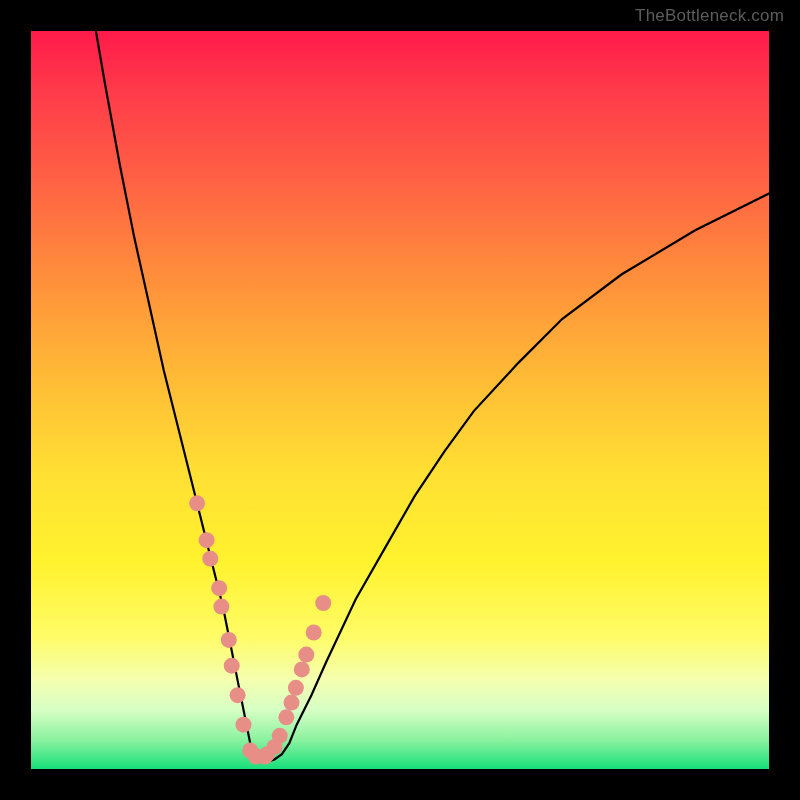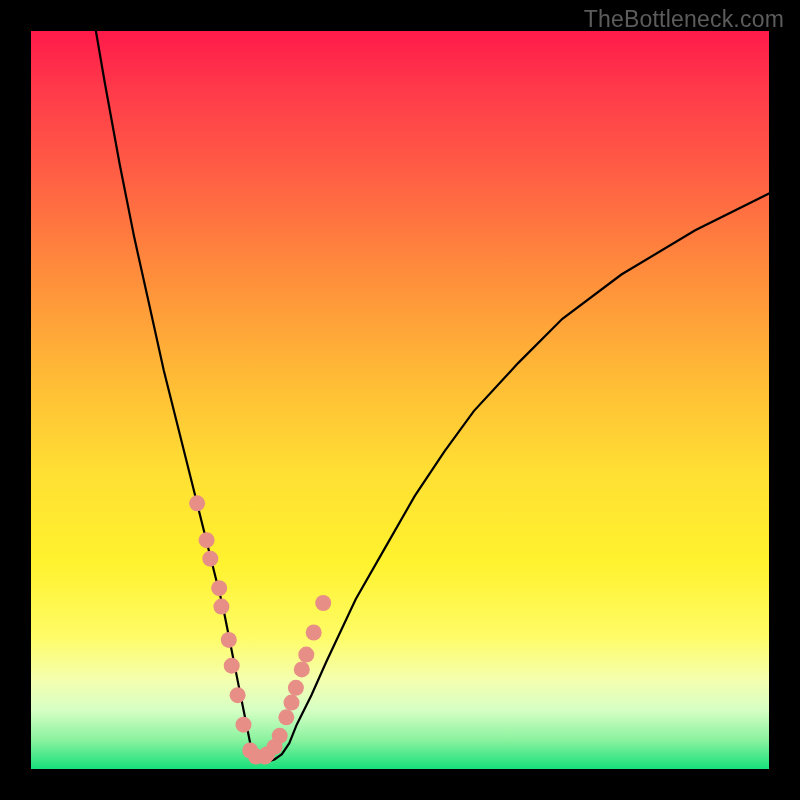--- a/index.html
+++ b/index.html
@@ -37,21 +37,21 @@
       #f4ffb0 88%,
       #d6ffc4 92%,
       #8cf2a0 96%,
       #17e07a 100%
     );
   }
   .watermark {
     position: absolute;
     top: 6px;
     right: 16px;
-    font-size: 23px;
+    font-size: 17px;
     font-weight: 400;
     color: #5c5c5c;
     letter-spacing: 0.2px;
     user-select: none;
   }
   svg.curve {
     position: absolute;
     left: 0;
     top: 0;
     width: 738px;

